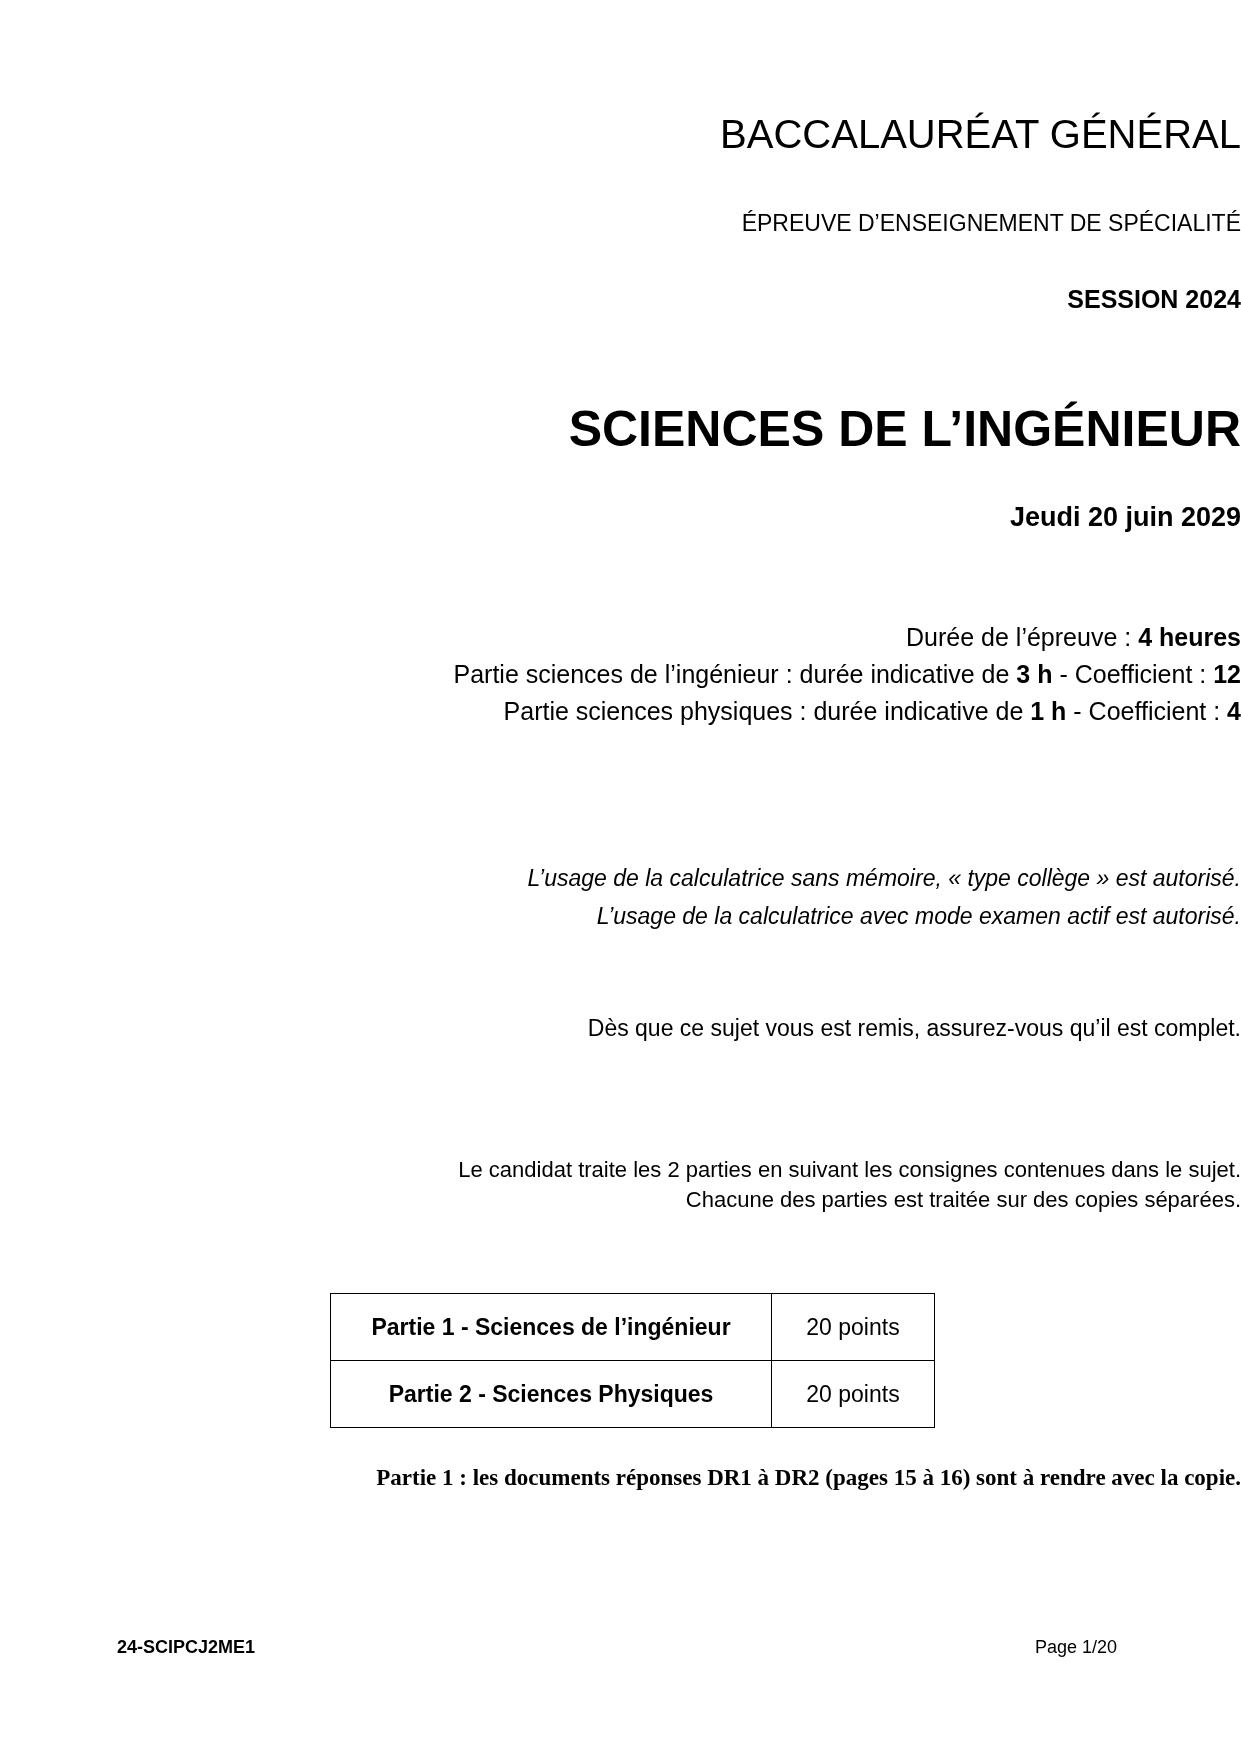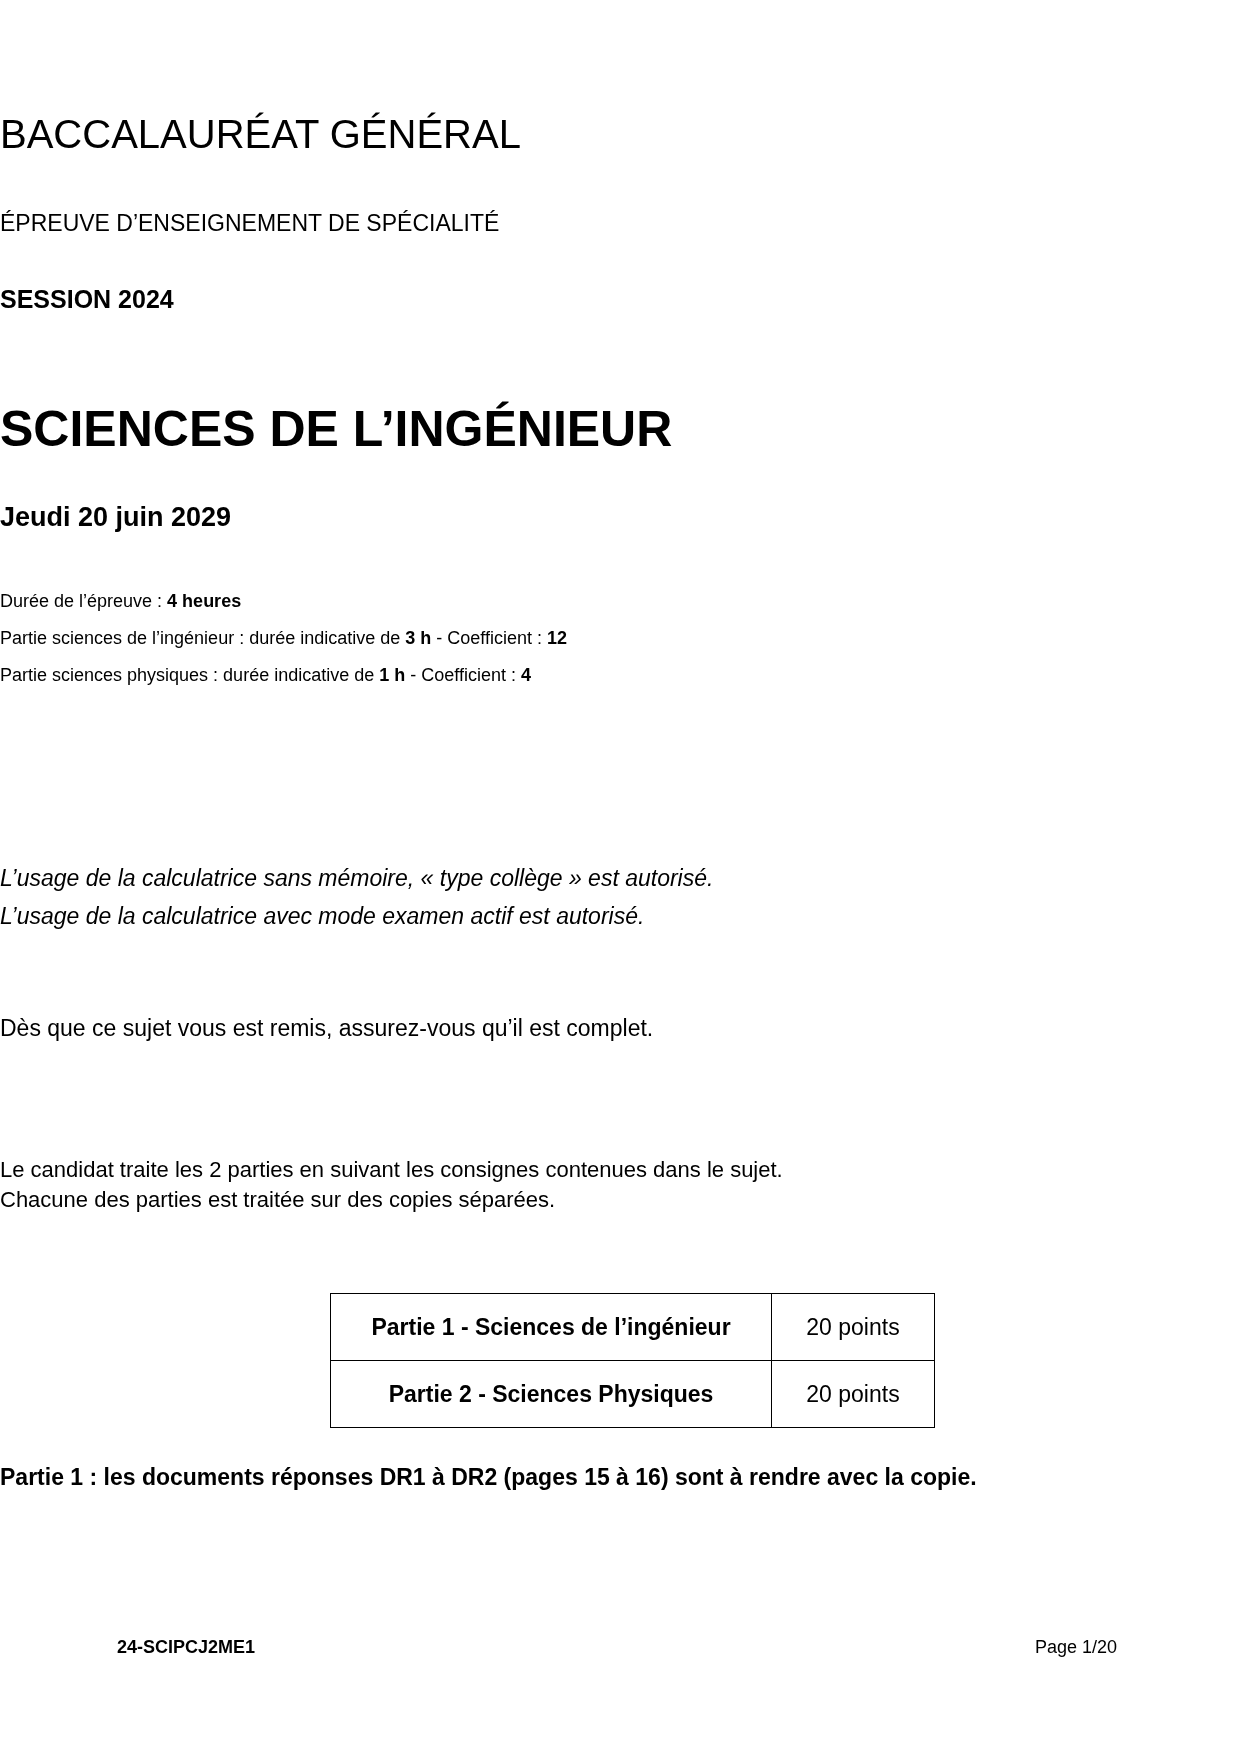--- a/index.html
+++ b/index.html
@@ -1,35 +1,35 @@
 <!DOCTYPE html>
 <html><head>
   <meta charset="utf-8">
   <style>
     html, body { margin: 0; padding: 0; background: #ffffff; }
     body { width: 1241px; height: 1755px; position: relative; overflow: hidden;
       font-family: "Liberation Sans", sans-serif; color: #000; }
-    .abs { position: absolute; left: 0; width: 1241px; text-align: left; }
+    .abs { position: absolute; left: 0; width: 1241px; text-align: right; }
     .title { top: 112px; font-size: 40px; font-weight: normal; letter-spacing: 0px; }
     .subtitle { top: 210px; font-size: 23px; }
     .session { top: 285px; font-size: 25px; font-weight: bold; }
     .subject { top: 400px; font-size: 50px; font-weight: bold; }
     .date { top: 502px; font-size: 27px; font-weight: bold; }
-    .duration { top: 583px; font-size: 18px; line-height: 37px; }
+    .duration { top: 619px; font-size: 25px; line-height: 37px; }
     .calc { top: 859px; font-size: 23px; font-style: italic; line-height: 38px; }
     .check { top: 1010px; font-size: 23px; line-height: 37px; }
     .consigne { top: 1155px; font-size: 22px; font-weight: normal; line-height: 30px; }
     b { font-weight: bold; }
     table.scores { position: absolute; left: 330px; top: 1293px; border-collapse: collapse;
       font-size: 23px; }
     table.scores td { border: 1.5px solid #000; height: 66px; text-align: center; vertical-align: middle; padding: 0; }
     table.scores td.part { width: 440px; font-weight: bold; }
     table.scores td.pts { width: 162px; }
     .dr { top: 1463px; font-size: 23px; font-weight: bold; line-height: 29px; }
-    .dr span { display: inline-block; width: 1000px; }
+    .dr span { display: inline-block; width: 1000px; font-family: Liberation Serif, serif; }
     .footer-code { position: absolute; left: 117px; top: 1637px; font-size: 18px; font-weight: bold; }
     .footer-page { position: absolute; right: 124px; top: 1637px; font-size: 18px; }
   </style>
 </head>
 <body>
 
 <div class="abs title">BACCALAURÉAT GÉNÉRAL</div>
 <div class="abs subtitle">ÉPREUVE D’ENSEIGNEMENT DE SPÉCIALITÉ</div>
 <div class="abs session">SESSION 2024</div>
 <div class="abs subject">SCIENCES DE L’INGÉNIEUR</div>

